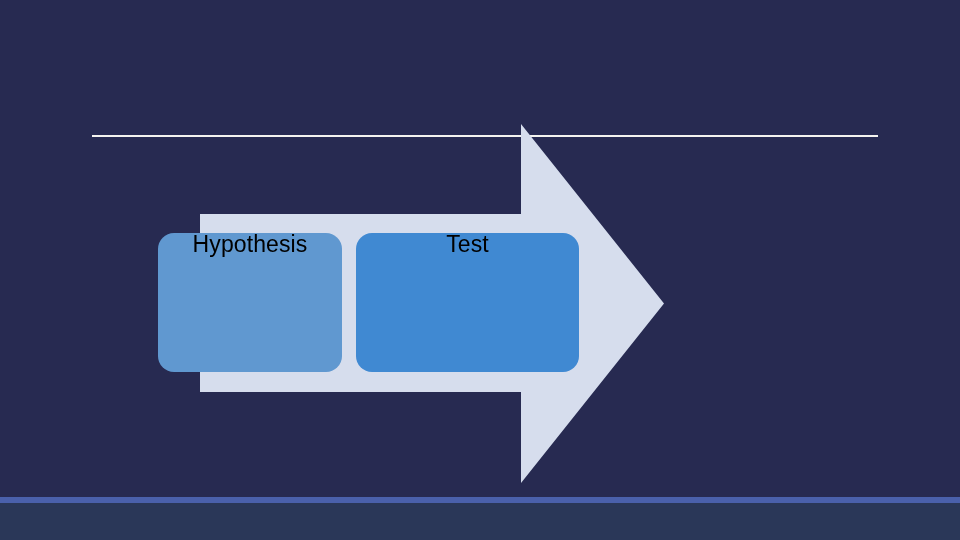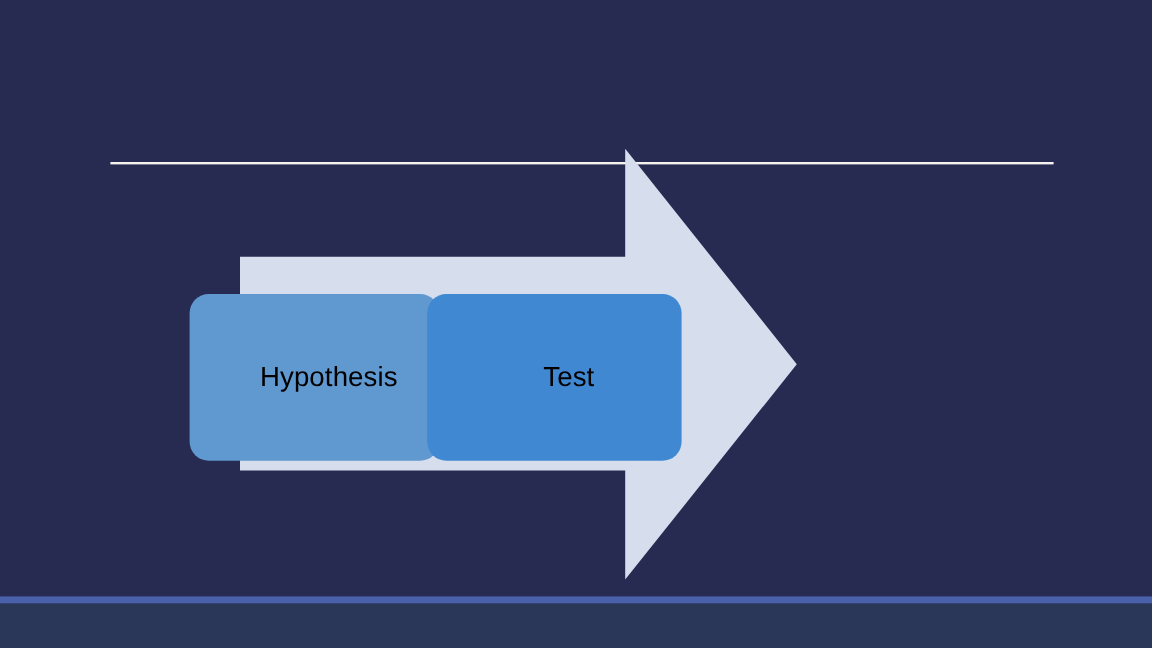--- a/index.html
+++ b/index.html
@@ -52,39 +52,38 @@
     left: 0;
     top: 0;
     width: 960px;
     height: 540px;
     pointer-events: none;
   }
 
   
   .step-box {
     position: absolute;
-    top: 245px;
+    top: 233px;
     height: 139px;
     border-radius: 16px;
     display: flex;
-    align-items: center;
+    align-items: flex-start;
     justify-content: center;
-    padding-left: 24px;
   }
   .step-label {
     font-family: "Liberation Sans", sans-serif;
     font-size: 23px;
     line-height: 1;
     color: #000000;
     white-space: nowrap;
     letter-spacing: 0.1px;
   }
 
   #step-box-1 { left: 158px; width: 184px; }
-  #step-box-2 { left: 356px; width: 188px; }
+  #step-box-2 { left: 356px; width: 223px; }
   #step-box-3 { left: 558px; width: 186px; }
 </style>
 </head>
 <body>
 
 <div id="slide">
 
   <div id="title-rule"></div>
 
   <svg id="process-arrow" viewBox="0 0 960 540">

